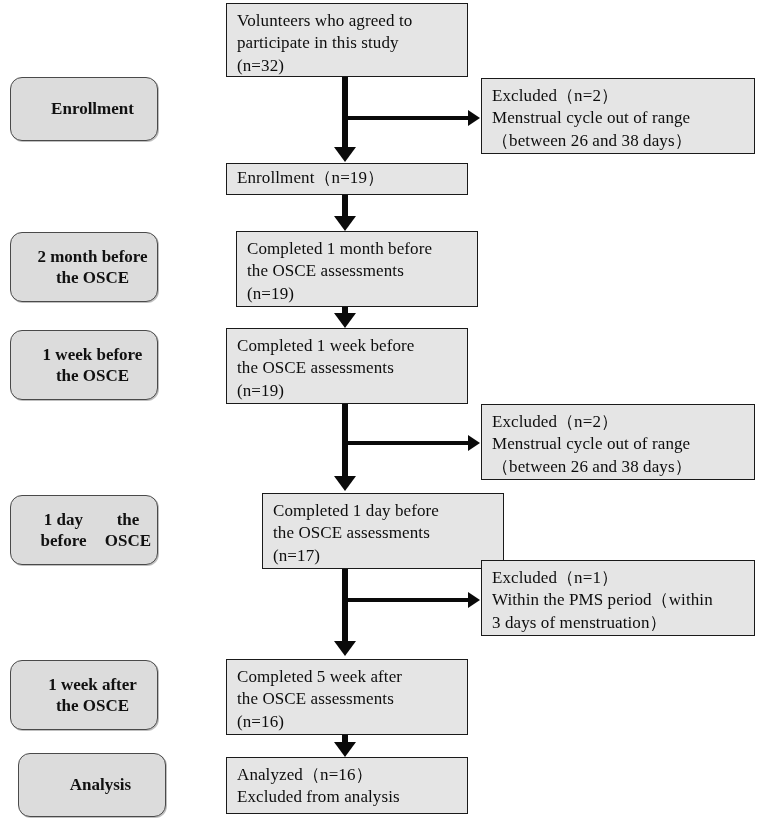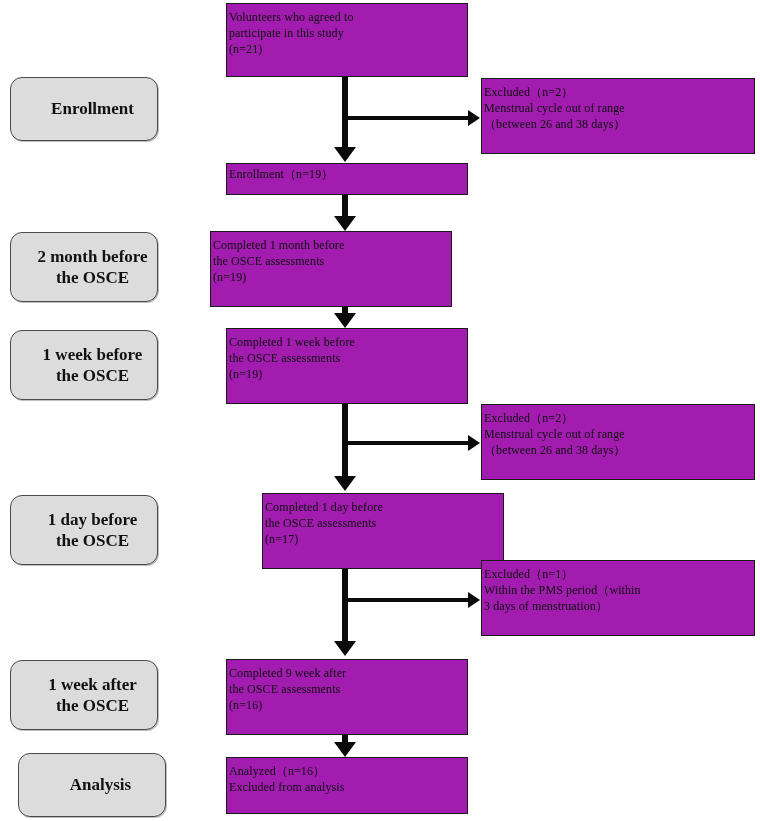--- a/index.html
+++ b/index.html
@@ -27,25 +27,25 @@
     text-align: center;
     font-weight: bold;
     font-size: 17px;
     line-height: 1.25;
     color: #111111;
     box-shadow: 1px 1px 0 rgba(0,0,0,0.25);
     padding-left: 17px;
   }
   .node-box {
     position: absolute;
-    background: #a21caf;
+    background: #e5e5e5;
     border: 1.6px solid #1a1a1a;
     box-sizing: border-box;
-    padding: 6px 8px 5px 2px;
-    font-size: 12px;
+    padding: 6px 8px 5px 10px;
+    font-size: 17px;
     line-height: 1.32;
     color: #0d0d0d;
     letter-spacing: 0.1px;
   }
   .node-box .line {
     display: block;
     white-space: nowrap;
   }
   .v-trunk {
     position: absolute;
@@ -86,64 +86,64 @@
   <div class="stage-label" style="left:10px; top:232px; width:148px; height:70px; flex-direction:column;">
     <span>2 month before</span>
     <span>the OSCE</span>
   </div>
 
   <div class="stage-label" style="left:10px; top:330px; width:148px; height:70px; flex-direction:column;">
     <span>1 week before</span>
     <span>the OSCE</span>
   </div>
 
-  <div class="stage-label" style="left:10px; top:495px; width:148px; height:70px; flex-direction:column;">
+  <div class="stage-label" style="left:10px; top:495px; width:148px; height:70px; flex-direction:row;">
     <span>1 day before</span>
     <span>the OSCE</span>
   </div>
 
   <div class="stage-label" style="left:10px; top:660px; width:148px; height:70px; flex-direction:column;">
     <span>1 week after</span>
     <span>the OSCE</span>
   </div>
 
   <div class="stage-label" style="left:18px; top:753px; width:148px; height:64px;">
     <span>Analysis</span>
   </div>
 
   <div class="node-box" style="left:226px; top:3px; width:242px; height:74px;">
     <span class="line">Volunteers who agreed to</span>
     <span class="line">participate in this study</span>
-    <span class="line">(n=21)</span>
+    <span class="line">(n=32)</span>
   </div>
 
   <div class="node-box" style="left:226px; top:163px; width:242px; height:32px; padding-top:3px;">
     <span class="line">Enrollment（n=19）</span>
   </div>
 
-  <div class="node-box" style="left:210px; top:231px; width:242px; height:76px;">
+  <div class="node-box" style="left:236px; top:231px; width:242px; height:76px;">
     <span class="line">Completed 1 month before</span>
     <span class="line">the OSCE assessments</span>
     <span class="line">(n=19)</span>
   </div>
 
   <div class="node-box" style="left:226px; top:328px; width:242px; height:76px;">
     <span class="line">Completed 1 week before</span>
     <span class="line">the OSCE assessments</span>
     <span class="line">(n=19)</span>
   </div>
 
   <div class="node-box" style="left:226px; top:493px; width:242px; height:76px;margin-left:36px;">
     <span class="line">Completed 1 day before</span>
     <span class="line">the OSCE assessments</span>
     <span class="line">(n=17)</span>
   </div>
 
   <div class="node-box" style="left:226px; top:659px; width:242px; height:76px;">
-    <span class="line">Completed 9 week after</span>
+    <span class="line">Completed 5 week after</span>
     <span class="line">the OSCE assessments</span>
     <span class="line">(n=16)</span>
   </div>
 
   <div class="node-box" style="left:226px; top:757px; width:242px; height:57px;">
     <span class="line">Analyzed（n=16）</span>
     <span class="line">Excluded from analysis</span>
   </div>
 
   <div class="node-box" style="left:481px; top:78px; width:274px; height:76px;">

